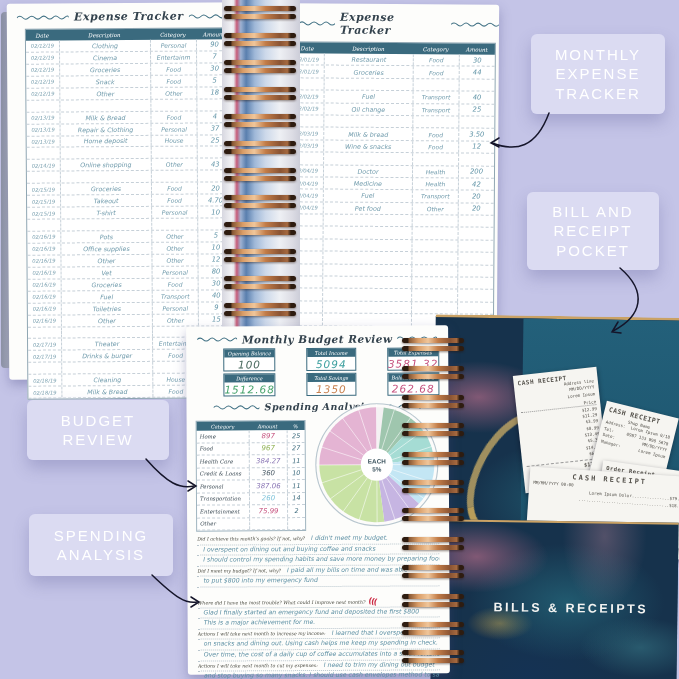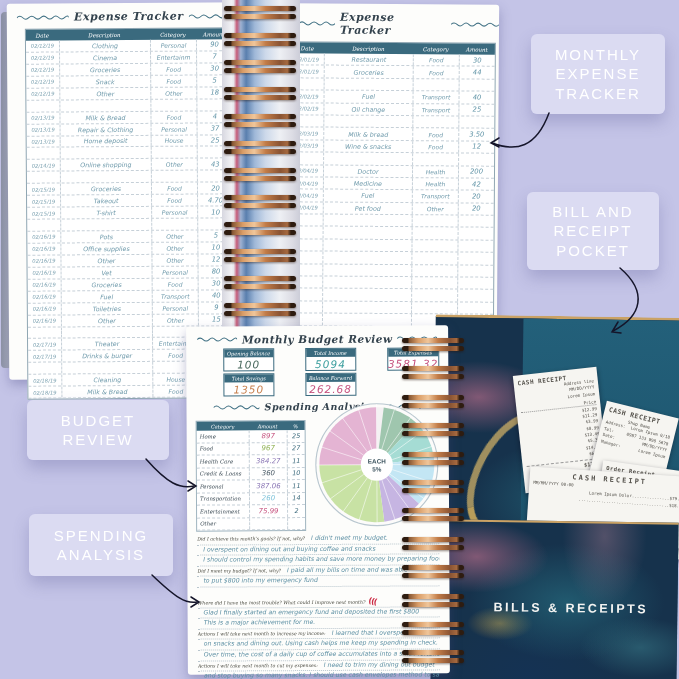--- a/index.html
+++ b/index.html
@@ -671,20 +671,24 @@
         <div class="sumcell">
           <div class="sumhead">Total Income</div>
           <div class="sumval" style="color: rgb(63, 160, 160);">5094</div>
         </div>
 
         <div class="sumcell">
           <div class="sumhead">Total Expenses</div>
           <div class="sumval" style="color: rgb(197, 81, 126);">3581.32</div>
         </div>
 
+        <div class="sumcell">
+          <div class="sumhead">Difference</div>
+          <div class="sumval" style="color: rgb(70, 163, 107);">1512.68</div>
+        </div>
 
         <div class="sumcell">
           <div class="sumhead">Total Savings</div>
           <div class="sumval" style="color: rgb(200, 129, 79);">1350</div>
         </div>
 
         <div class="sumcell">
           <div class="sumhead">Balance Forward</div>
           <div class="sumval" style="color: rgb(197, 81, 126);">262.68</div>
         </div>

